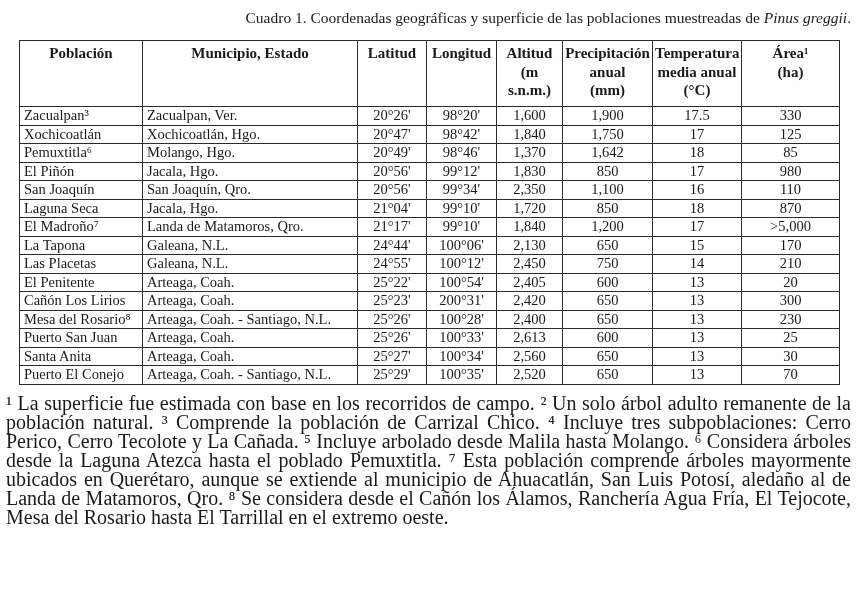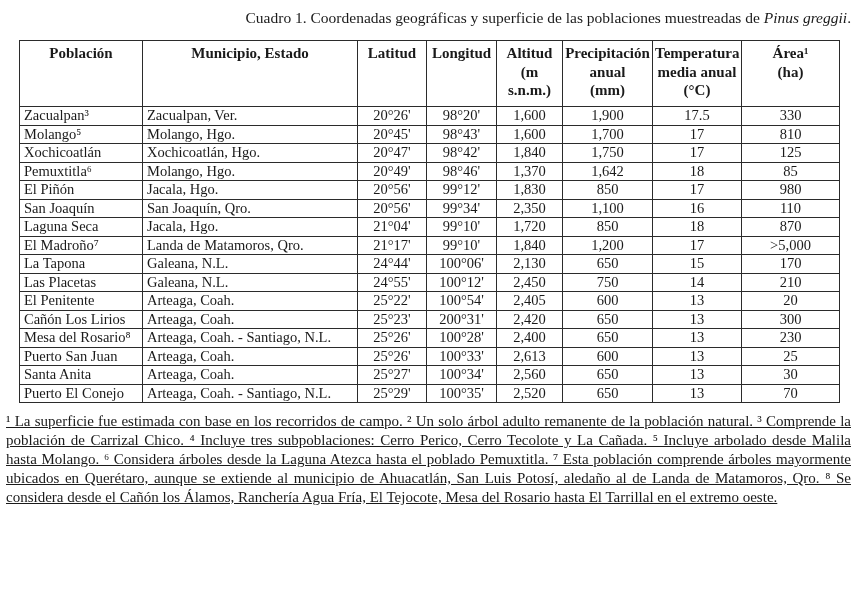--- a/index.html
+++ b/index.html
@@ -54,24 +54,23 @@
     font-size: 14.5px;
     line-height: 17.5px;
     height: 17.5px;
     padding: 0 4px;
     white-space: nowrap;
   }
   .pop-table td.left  { text-align: left; }
   .pop-table td.center{ text-align: center; }
   .footnotes {
     margin: 9px 0 0 0;
-    font-size: 15px;
+    font-size: 20px;
     line-height: 19px;
     text-align: justify;
-    text-decoration: underline;
   }
 </style>
 </head>
 <body>
 
 <div class="page">
 
   <p class="caption"><span>Cuadro 1. Coordenadas geográficas y superficie de las poblaciones muestreadas de </span><span class="species">Pinus greggii</span><span>.</span></p>
 
   <table class="pop-table">
@@ -108,30 +107,20 @@
           <td class="left">Zacualpan³</td>
           <td class="left">Zacualpan, Ver.</td>
           <td class="center">20°26'</td>
           <td class="center">98°20'</td>
           <td class="center">1,600</td>
           <td class="center">1,900</td>
           <td class="center">17.5</td>
           <td class="center">330</td>
         </tr>
         <tr>
-          <td class="left">Molango⁵</td>
-          <td class="left">Molango, Hgo.</td>
-          <td class="center">20°45'</td>
-          <td class="center">98°43'</td>
-          <td class="center">1,600</td>
-          <td class="center">1,700</td>
-          <td class="center">17</td>
-          <td class="center">810</td>
-        </tr>
-        <tr>
           <td class="left">Xochicoatlán</td>
           <td class="left">Xochicoatlán, Hgo.</td>
           <td class="center">20°47'</td>
           <td class="center">98°42'</td>
           <td class="center">1,840</td>
           <td class="center">1,750</td>
           <td class="center">17</td>
           <td class="center">125</td>
         </tr>
         <tr>

